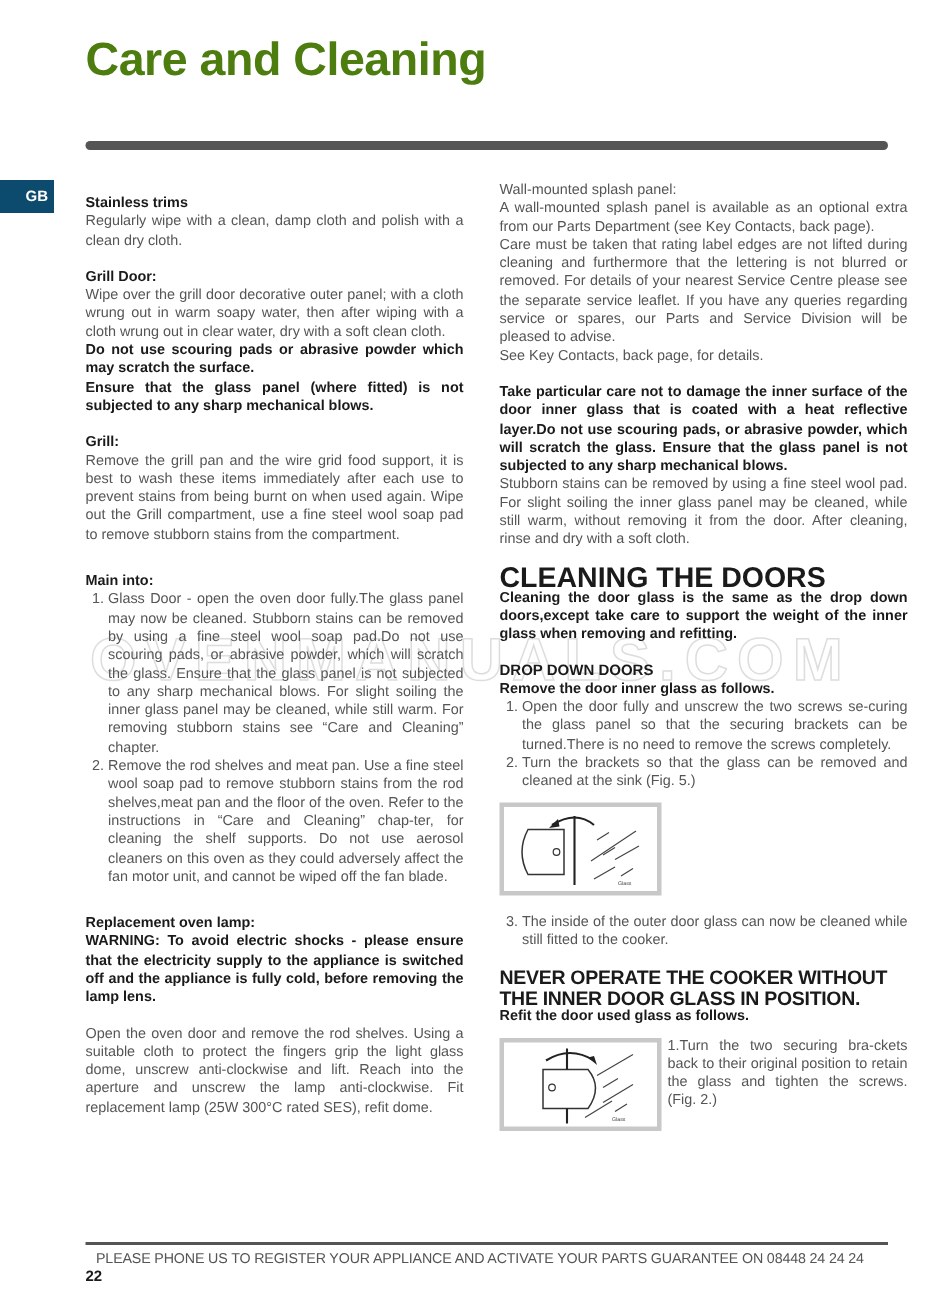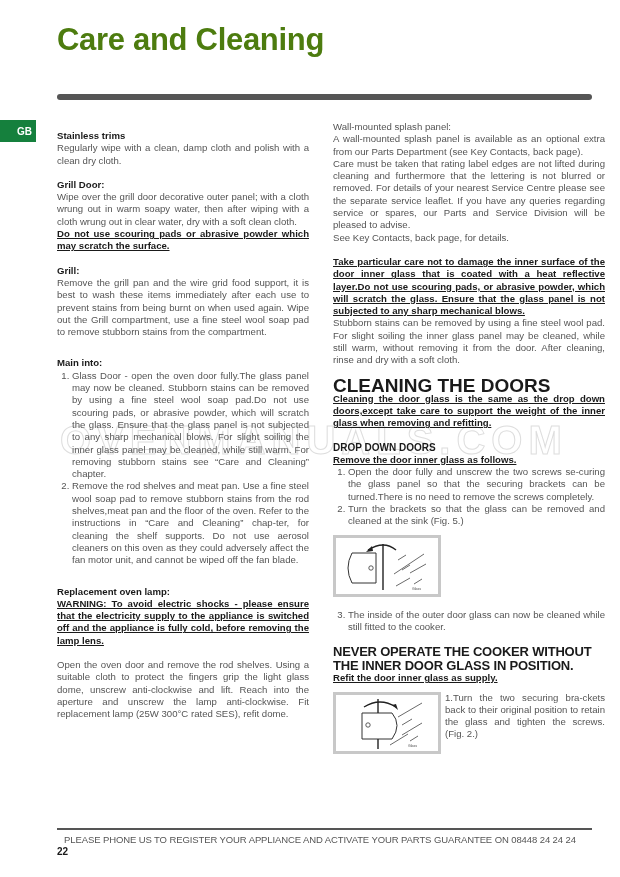--- a/index.html
+++ b/index.html
@@ -3,28 +3,28 @@
 <meta charset="utf-8">
 <style>
   html, body { margin: 0; padding: 0; background: #ffffff; }
   body { width: 620px; height: 877px; position: relative; overflow: hidden;
          font-family: "Liberation Sans", sans-serif; color: #555; }
   .title { position: absolute; left: 57px; top: 22px; font-size: 31px; font-weight: bold;
            color: #4d7c0f; letter-spacing: -0.3px; margin: 0; }
   .top-rule { position: absolute; left: 57px; top: 94px; width: 535px; height: 6px;
               background: #555; border-radius: 3px; }
   .lang-tab { position: absolute; left: 0; top: 120px; width: 36px; height: 22px;
-              background: #15803d; color: #fff; font-weight: bold; font-size: 10px;
+              background: #0c4a6e; color: #fff; font-weight: bold; font-size: 10px;
               display: flex; align-items: center; justify-content: flex-end; padding-right: 4px; box-sizing: border-box; }
   .col { position: absolute; font-size: 9.6px; line-height: 12.3px; text-align: justify; }
   .col-left { left: 57px; top: 118px; width: 252px; }
   .col-right { left: 333px; top: 121px; width: 272px; }
   .col p { margin: 0; }
   .h { font-weight: bold; color: #1a1a1a; }
-  .b { font-weight: bold; color: #1a1a1a; text-decoration: underline; }
+  .b { font-weight: bold; color: #1a1a1a; }
   .gap { height: 12px; }
   .gap-s { height: 7px; }
   ol { margin: 0; padding: 0 0 0 15px; }
   ol li { padding-left: 0; margin: 0; }
   .sec-title { font-size: 19px; font-weight: bold; color: #1a1a1a; line-height: 14px; text-align: left; }
   .sub-title { font-weight: bold; color: #1a1a1a; font-size: 10px; }
   .big-warn { font-size: 13px; font-weight: bold; color: #1a1a1a; line-height: 13.5px; text-align: left; letter-spacing: -0.2px; }
   .fig { width: 108px; height: 62px; border: 3px solid #c8c8c8; box-sizing: border-box; background: #fff; position: relative; }
   .fig svg { width: 100%; height: 100%; display: block; }
   .fig2-wrap { display: flex; gap: 4px; align-items: flex-start; }
@@ -49,20 +49,21 @@
   <div class="gap"></div>
   <section>
     <p class="h">Stainless trims</p>
     <p>Regularly wipe with a clean, damp cloth and polish with a clean dry cloth.</p>
   </section>
   <div class="gap"></div>
   <section>
     <p class="h">Grill Door:</p>
     <p>Wipe over the grill door decorative outer panel; with a cloth wrung out in warm soapy water, then after wiping with a cloth wrung out in clear water, dry with a soft clean cloth.</p>
     <p class="b">Do not use scouring pads or abrasive powder which may scratch the surface.</p>
+    <p class="b">Ensure that the glass panel (where fitted) is not subjected to any sharp mechanical blows.</p>
   </section>
   <div class="gap"></div>
   <section>
     <p class="h">Grill:</p>
     <p>Remove the grill pan and the wire grid food support, it is best to wash these items immediately after each use to prevent stains from being burnt on when used again. Wipe out the Grill compartment, use a fine steel wool soap pad to remove stubborn stains from the compartment.</p>
   </section>
   <div class="gap"></div>
   <div class="gap-s"></div>
   <section>
     <p class="h">Main into:</p>
@@ -118,21 +119,21 @@
         <line x1="78" y1="46" x2="86" y2="41" stroke="#444" stroke-width="0.8"></line>
         <text x="76" y="52" font-size="3.5" fill="#444" font-family="Liberation Sans, sans-serif">Glass</text>
       </svg>
     </div>
     <div class="gap"></div>
     <ol start="3">
       <li>The inside of the outer door glass can now be cleaned while still fitted to the cooker.</li>
     </ol>
     <div class="gap"></div>
     <p class="big-warn">NEVER OPERATE THE COOKER WITHOUT THE INNER DOOR GLASS IN POSITION.</p>
-    <p class="b">Refit the door inner glass as supply.</p>
+    <p class="b">Refit the door used glass as follows.</p>
     <div class="gap-s"></div>
     <div class="fig2-wrap">
       <div class="fig">
         <svg viewBox="0 0 102 56">
           <path d="M26 18 L56 18 Q66 30 56 44 L26 44 Z" fill="none" stroke="#333" stroke-width="1"></path>
           <circle cx="32" cy="30" r="2.2" fill="none" stroke="#333" stroke-width="0.8"></circle>
           <line x1="42" y1="4" x2="42" y2="18" stroke="#222" stroke-width="1.4"></line>
           <line x1="42" y1="44" x2="42" y2="54" stroke="#222" stroke-width="1.4"></line>
           <path d="M28 12 Q44 2 60 12" fill="none" stroke="#222" stroke-width="1.4"></path>
           <polygon points="62,15 56,10 60,9" fill="#222"></polygon>

